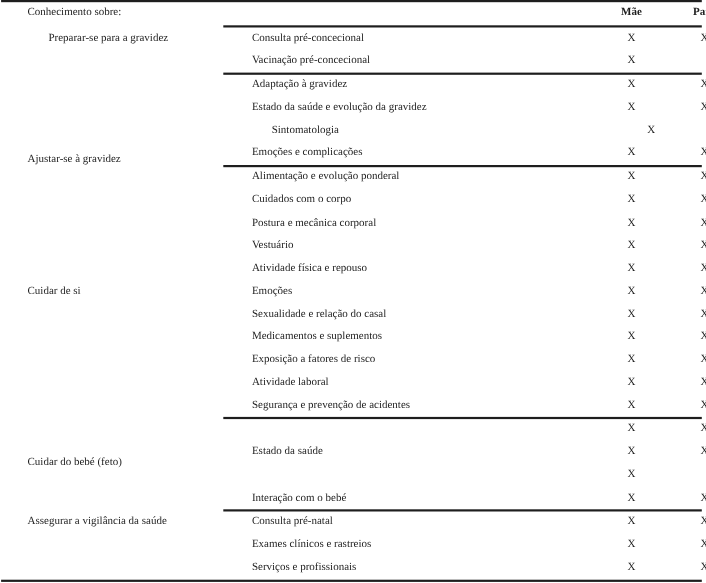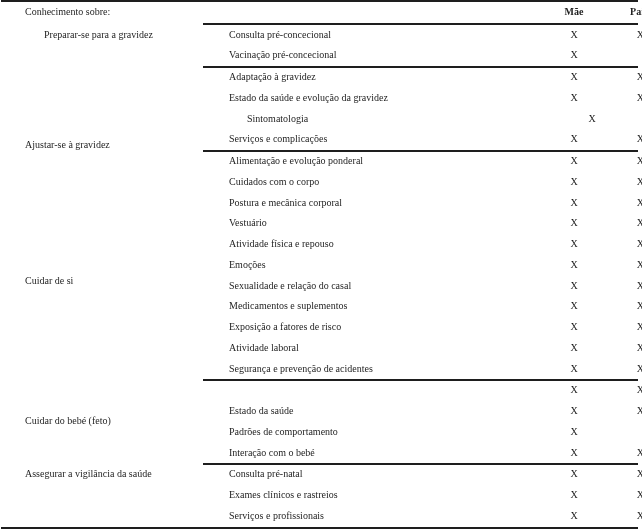--- a/index.html
+++ b/index.html
@@ -51,21 +51,21 @@
       <span class="cell c-item">Estado da saúde e evolução da gravidez</span>
       <span class="cell c-mae">X</span>
       <span class="cell c-pai">X</span>
     </div>
     <div class="row" style="top: 108.5px; margin-left: 18px;">
       <span class="cell c-item">Sintomatologia</span>
       <span class="cell c-mae">X</span>
       <span class="cell c-pai">X</span>
     </div>
     <div class="row" style="top: 129.25px;">
-      <span class="cell c-item">Serviços e complicações</span>
+      <span class="cell c-item">Emoções e complicações</span>
       <span class="cell c-mae">X</span>
       <span class="cell c-pai">X</span>
     </div>
     <div class="row" style="top: 98.125px; width: 200px; margin-top: 37px;">
       <span class="cell c-cat">Ajustar-se à gravidez</span>
     </div>
     <div class="hline-part" style="top: 150px;"></div>
     <div class="row" style="top: 151px;">
       <span class="cell c-item">Alimentação e evolução ponderal</span>
       <span class="cell c-mae">X</span>
@@ -114,35 +114,34 @@
     <div class="row" style="top: 337.75px;">
       <span class="cell c-item">Atividade laboral</span>
       <span class="cell c-mae">X</span>
       <span class="cell c-pai">X</span>
     </div>
     <div class="row" style="top: 358.5px;">
       <span class="cell c-item">Segurança e prevenção de acidentes</span>
       <span class="cell c-mae">X</span>
       <span class="cell c-pai">X</span>
     </div>
-    <div class="row" style="top: 254.75px; width: 200px; margin-top: 16px;">
+    <div class="row" style="top: 254.75px; width: 200px;">
       <span class="cell c-cat">Cuidar de si</span>
     </div>
     <div class="hline-part" style="top: 379.25px;"></div>
     <div class="row" style="top: 380.25px;">
       <span class="cell c-mae">X</span>
       <span class="cell c-pai">X</span>
     </div>
     <div class="row" style="top: 401px;">
       <span class="cell c-item">Estado da saúde</span>
       <span class="cell c-mae">X</span>
       <span class="cell c-pai">X</span>
     </div>
     <div class="row" style="top: 421.75px;">
-      <span class="cell c-item">Padrões de comportamento</span>
       <span class="cell c-mae">X</span>
       <span class="cell c-pai"></span>
     </div>
     <div class="row" style="top: 442.5px;">
       <span class="cell c-item">Interação com o bebé</span>
       <span class="cell c-mae">X</span>
       <span class="cell c-pai">X</span>
     </div>
     <div class="row" style="top: 411.375px; width: 200px;">
       <span class="cell c-cat">Cuidar do bebé (feto)</span>

